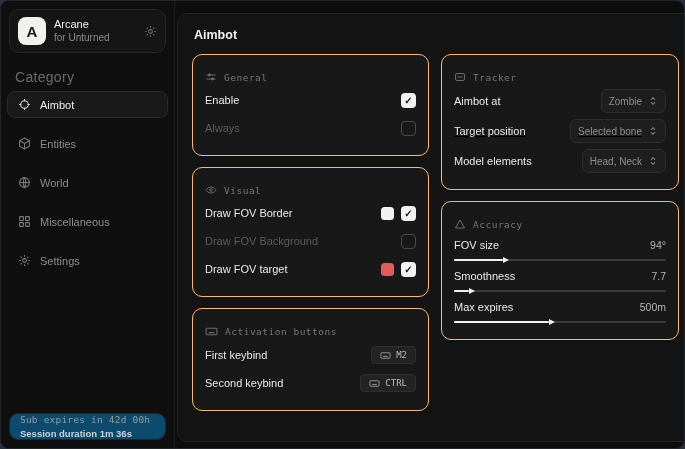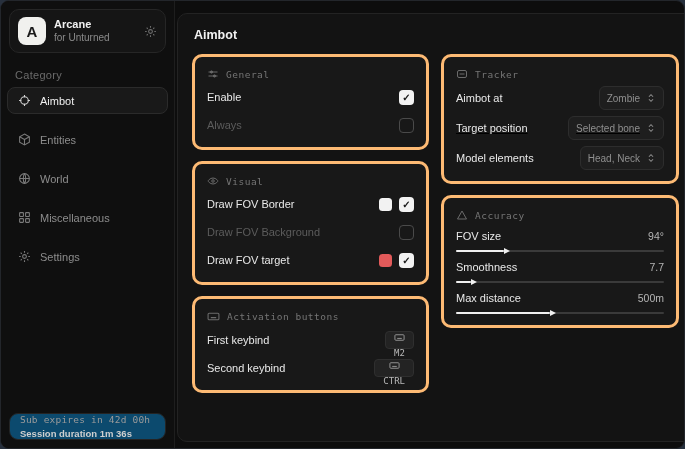--- a/index.html
+++ b/index.html
@@ -14,24 +14,24 @@
   .sidebar { width:174px; flex:0 0 174px; background:#0f0f0f; border-right:1px solid #1e1e1e; display:flex; flex-direction:column; }
   .brand-card {
     margin:8px; padding:7px 8px; background:#151515; border:1px solid #262626; border-radius:10px;
     display:flex; align-items:center; gap:8px;
   }
   .brand-logo {
     width:28px; height:28px; border-radius:8px; background:#f1f1ee; color:#1a1a1a;
     display:flex; align-items:center; justify-content:center; font-weight:bold; font-size:15px;
   }
   .brand-text { flex:1; line-height:1.2; }
-  .brand-name { color:#f0f0f0; font-size:11px; font-weight:bold; }
+  .brand-name { color:#f0f0f0; font-size:11px; font-weight:normal; }
   .brand-sub { color:#8a8a8a; font-size:10px; }
   .brand-gear { color:#6d6d6d; display:flex; align-items:center; cursor:pointer; }
-  .category-label { color:#6b6b6b; font-size:11px; margin:8px 0 6px 14px; letter-spacing:.3px; }
+  .category-label { color:#6b6b6b; font-size:14px; margin:8px 0 6px 14px; letter-spacing:.3px; }
   .nav { display:flex; flex-direction:column; gap:2px; padding:0 6px; }
   .nav-item {
     display:flex; align-items:center; gap:9px; height:27px; padding:0 10px; border-radius:8px;
     color:#8d8d8d; font-size:11px; border:1px solid transparent; cursor:pointer;
   }
   .nav-item .nicon { display:flex; align-items:center; color:#7a7a7a; }
   .nav-item.selected { background:#191919; border-color:#2b2b2b; color:#efefef; }
   .nav-item.selected .nicon { color:#d5d5d5; }
   .nav-item + .nav-item { margin-top:10px; }
   .sidebar-spacer { flex:1; }
@@ -43,21 +43,21 @@
   
   .main-wrap { flex:1; padding:12px 8px 6px 2px; display:flex; }
   .panel {
     flex:1; background:#131313; border:1px solid #232323; border-radius:10px;
     padding:12px 14px; overflow:hidden;
   }
   .page-title { color:#f2f2f2; font-size:12.5px; font-weight:bold; margin:2px 0 12px 2px; }
   .columns { display:flex; gap:12px; align-items:flex-start; }
   .col-left  { width:237px; display:flex; flex-direction:column; gap:11px; }
   .col-right { width:238px; display:flex; flex-direction:column; gap:11px; }
-  .card { background:#181818; border:3px solid #fdba74; border-radius:10px; padding:11px 12px; }
+  .card { background:#181818; border:1px solid #fdba74; border-radius:10px; padding:16px 12px; }
   .card-header { display:flex; align-items:center; gap:7px; color:#757575; margin-bottom:4px; }
   .card-header .hicon { display:flex; align-items:center; color:#6b6b6b; }
   .card-title { font-family:"DejaVu Sans Mono", monospace; font-size:9.5px; letter-spacing:.5px; }
   .row { display:flex; align-items:center; justify-content:space-between; height:22px; margin-top:6px; }
   .row-label { color:#e9e9e9; font-size:11px; }
   .row-label.dim { color:#5c5c5c; }
   .row-right { display:flex; align-items:center; gap:7px; }
   
   .checkbox { width:15px; height:15px; border-radius:4px; display:flex; align-items:center; justify-content:center; cursor:pointer; }
   .checkbox.checked { background:#f2f2f2; color:#141414; font-size:10px; font-weight:bold; }
@@ -66,21 +66,21 @@
   
   .select-chip {
     display:flex; align-items:center; gap:6px; height:24px; padding:0 7px;
     background:#1e1e1e; border:1px solid #2d2d2d; border-radius:6px; cursor:pointer;
   }
   .select-chip .sel-val { color:#8f8f8f; font-size:10px; }
   .select-chip .sel-icon { color:#8f8f8f; display:flex; align-items:center; }
   
   .key-chip {
     display:flex; align-items:center; gap:5px; height:18px; padding:0 8px;
-    background:#232323; border:1px solid #2f2f2f; border-radius:4px; cursor:pointer;flex-direction:column;
+    background:#232323; border:1px solid #2f2f2f; border-radius:4px; cursor:pointer;
   }
   .key-chip .key-label { color:#b8b8b8; font-size:9px; font-family:"DejaVu Sans Mono", monospace; }
   .key-chip .kicon { color:#9a9a9a; display:flex; align-items:center; }
   
   .slider-row { margin-top:9px; }
   .slider-head { display:flex; align-items:center; justify-content:space-between; }
   .slider-label { color:#e9e9e9; font-size:11px; }
   .slider-value { color:#b5b5b5; font-size:10.5px; }
   .slider-track { position:relative; height:2px; background:#3a3a3a; border-radius:2px; margin-top:8px; cursor:pointer; }
   .slider-fill { position:relative; height:2px; background:#f0f0f0; border-radius:2px; }
@@ -345,21 +345,21 @@
                 </div>
                 <div class="slider-track">
                   <div class="slider-fill" style="width: 7%;">
                       <span class="slider-thumb"></span>
                     </div>
                 </div>
               </div>
 
               <div class="slider-row">
                 <div class="slider-head">
-                  <span class="slider-label">Max distance</span>
+                  <span class="slider-label">Max expires</span>
                   <span class="slider-value">500m</span>
                 </div>
                 <div class="slider-track">
                   <div class="slider-fill" style="width: 45%;">
                       <span class="slider-thumb"></span>
                     </div>
                 </div>
               </div>
             </div>
 

